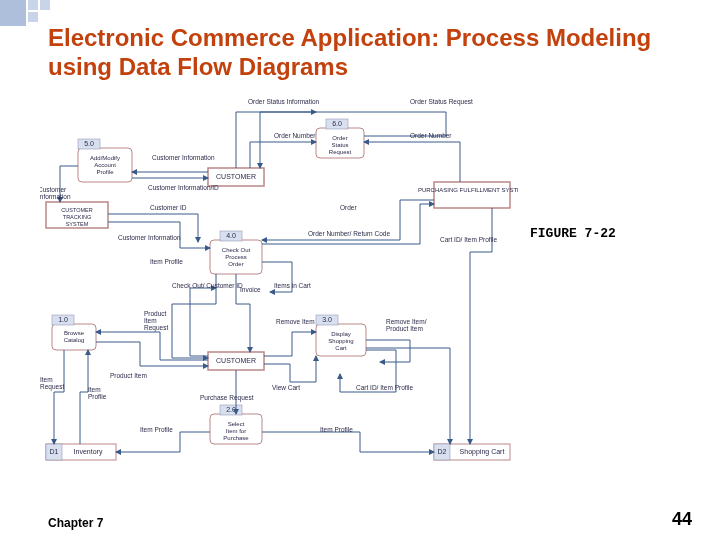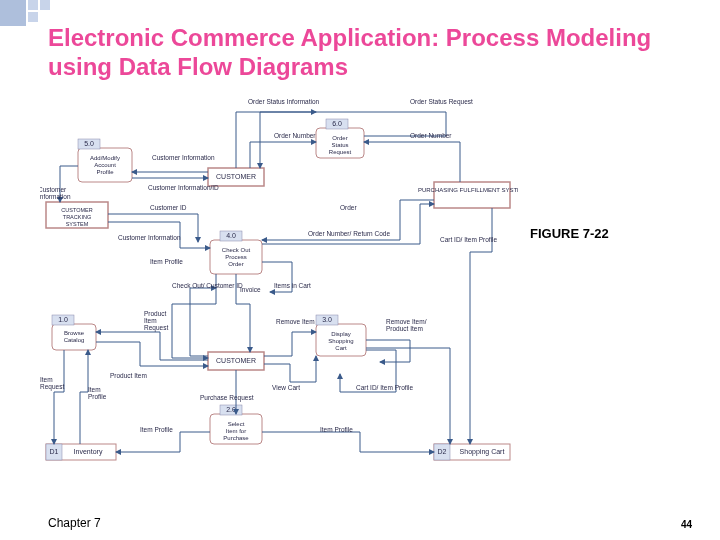--- a/index.html
+++ b/index.html
@@ -3,27 +3,27 @@
 <meta charset="utf-8">
 <style>
   * { box-sizing: border-box; margin: 0; padding: 0; }
   body { width: 720px; height: 540px; font-family: Arial, sans-serif; background: #fff; position: relative; overflow: hidden; }
   .corner-deco { position: absolute; top: 0; left: 0; width: 80px; height: 28px; }
   .corner-deco .sq { position: absolute; background: #c8d4ea; }
   .corner-deco .sq.big { width: 26px; height: 26px; left: 0; top: 0; background: #aebfdc; }
   .corner-deco .sq.s1 { width: 10px; height: 10px; left: 28px; top: 0; }
   .corner-deco .sq.s2 { width: 10px; height: 10px; left: 40px; top: 0; }
   .corner-deco .sq.s3 { width: 10px; height: 10px; left: 28px; top: 12px; }
-  .slide-title { position: absolute; left: 48px; top: 24px; font-size: 24px; width: 620px; line-height: 1.2; color: #ec4899; }
+  .slide-title { position: absolute; left: 48px; top: 24px; font-size: 24px; width: 620px; line-height: 1.2; color: #c2410c; }
   .diagram { position: absolute; left: 40px; top: 92px; width: 478px; height: 370px; }
   .diagram svg { width: 100%; height: 100%; }
-  .caption { position: absolute; left: 530px; top: 226px; width: 170px; font-size: 13px; line-height: 1.25; }
+  .caption { position: absolute; left: 530px; top: 226px; width: 170px; font-size: 13px; line-height: 1.25; font-family: Liberation Mono, monospace; }
   .caption .bold { font-weight: bold; }
-  .footer-ch { position: absolute; left: 48px; bottom: 10px; font-size: 12px; }
-  .footer-pg { position: absolute; right: 28px; bottom: 10px; font-size: 10px; font-weight: bold; }
+  .footer-ch { position: absolute; left: 48px; bottom: 10px; font-size: 12px; font-weight: bold; }
+  .footer-pg { position: absolute; right: 28px; bottom: 10px; font-size: 18px; font-weight: bold; }
 </style>
 </head>
 <body>
 
 <div class="corner-deco">
   <div class="sq big"></div>
     <div class="sq s1"></div>
     <div class="sq s2"></div>
     <div class="sq s3"></div>
 </div>

